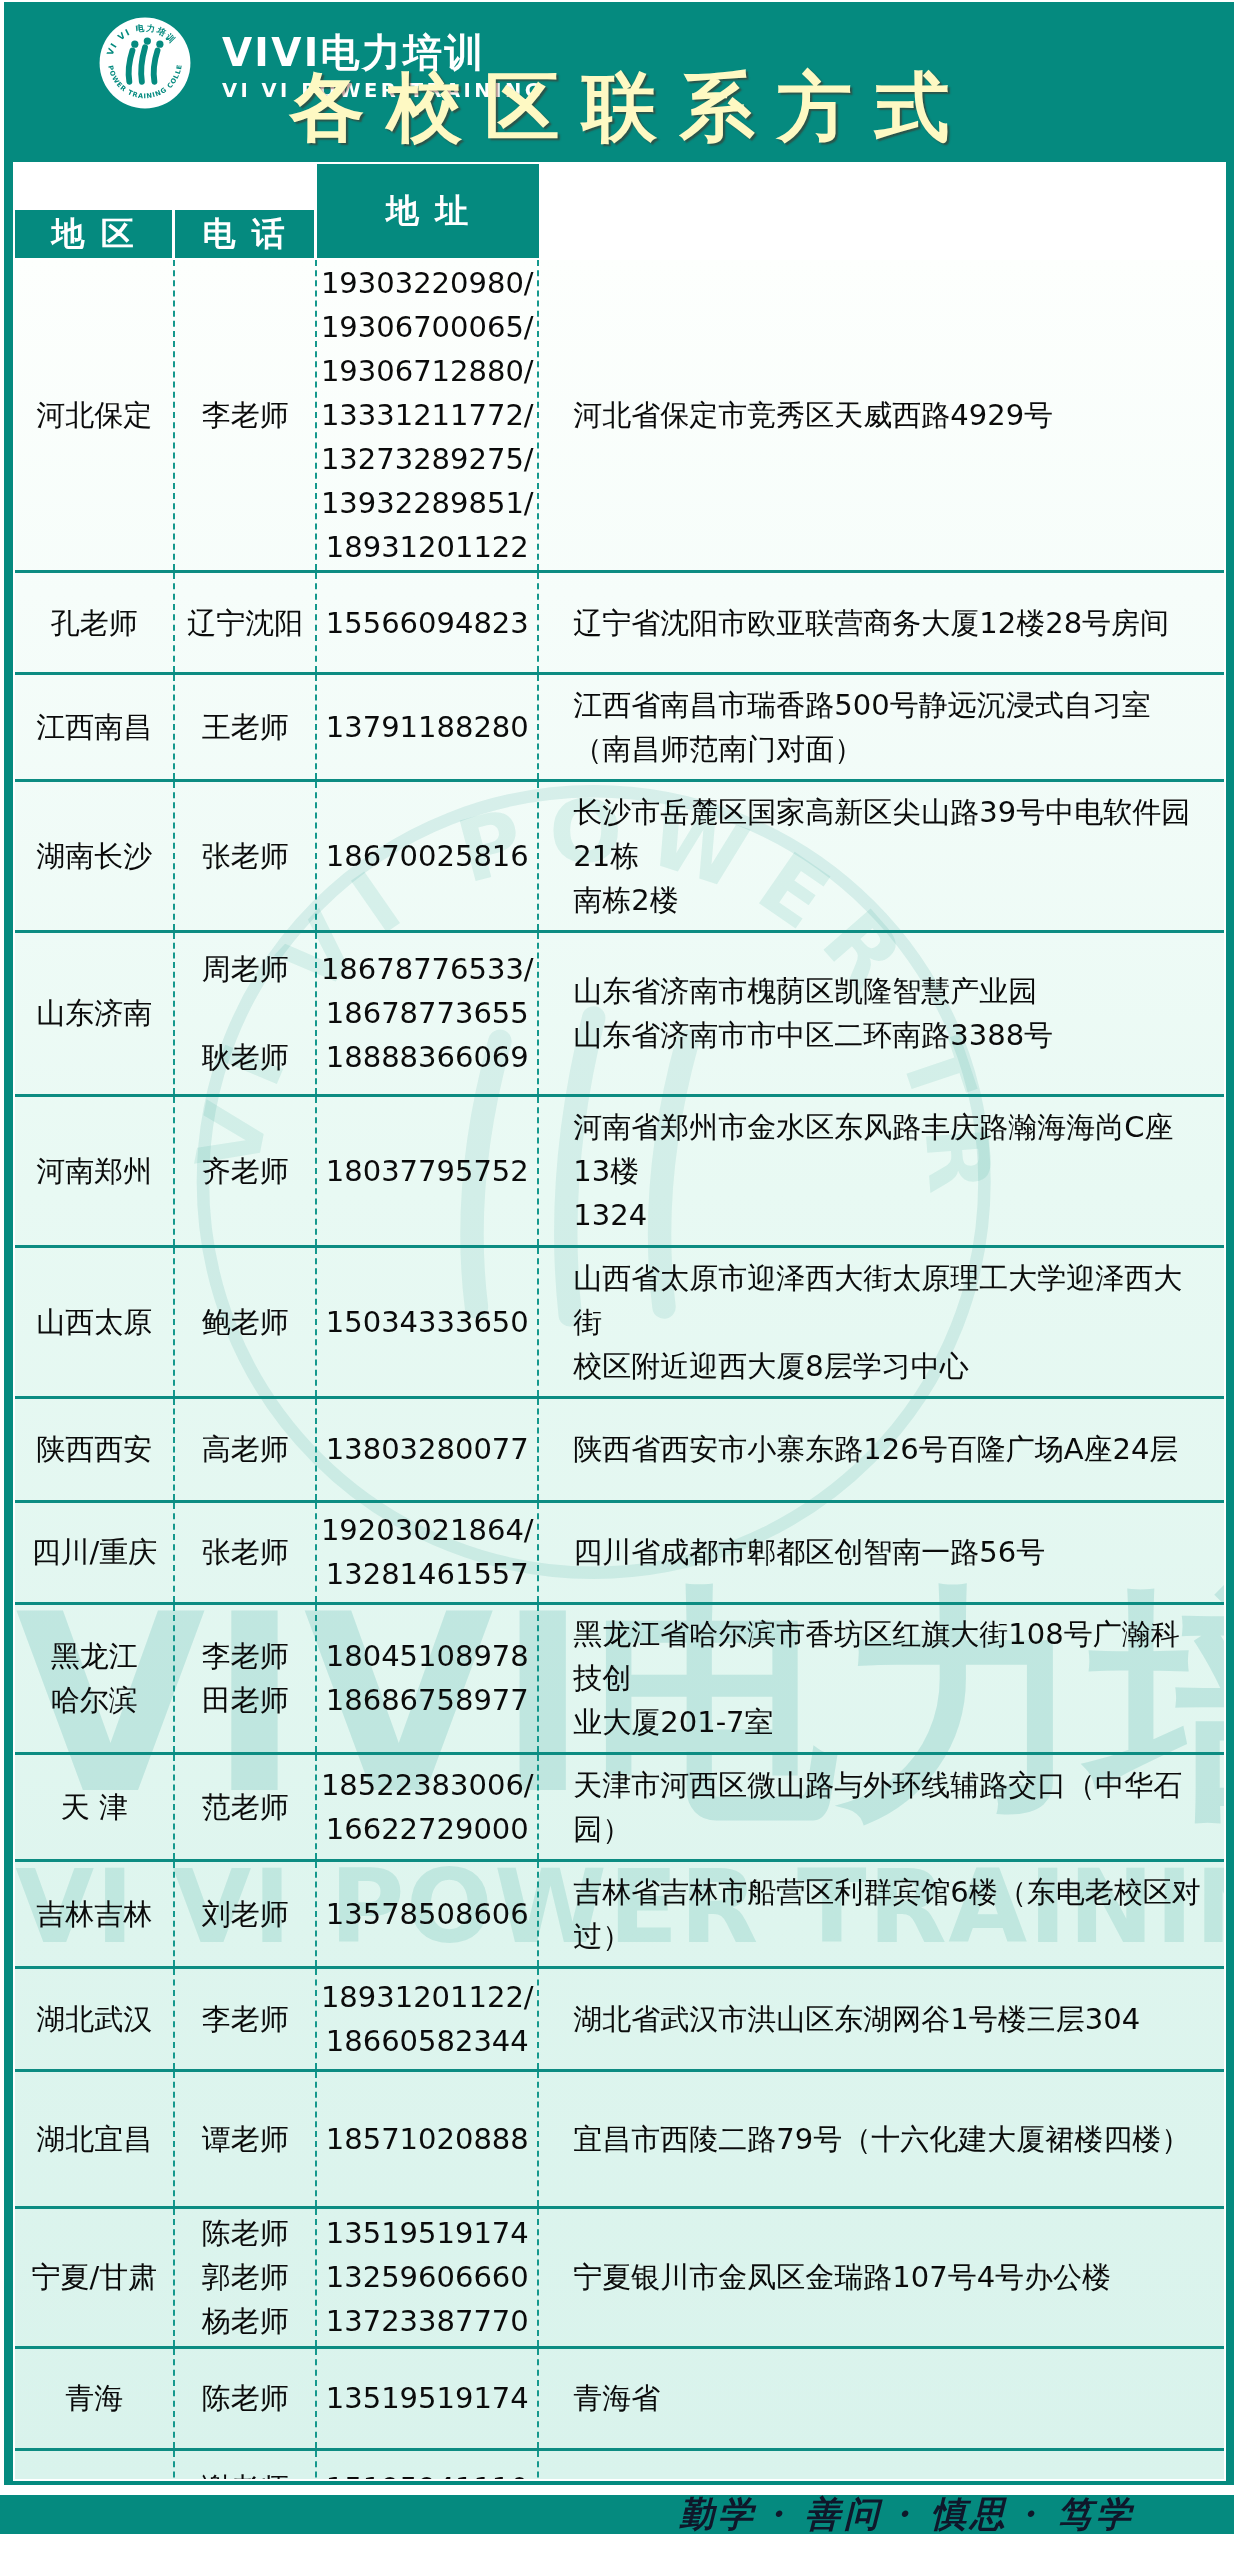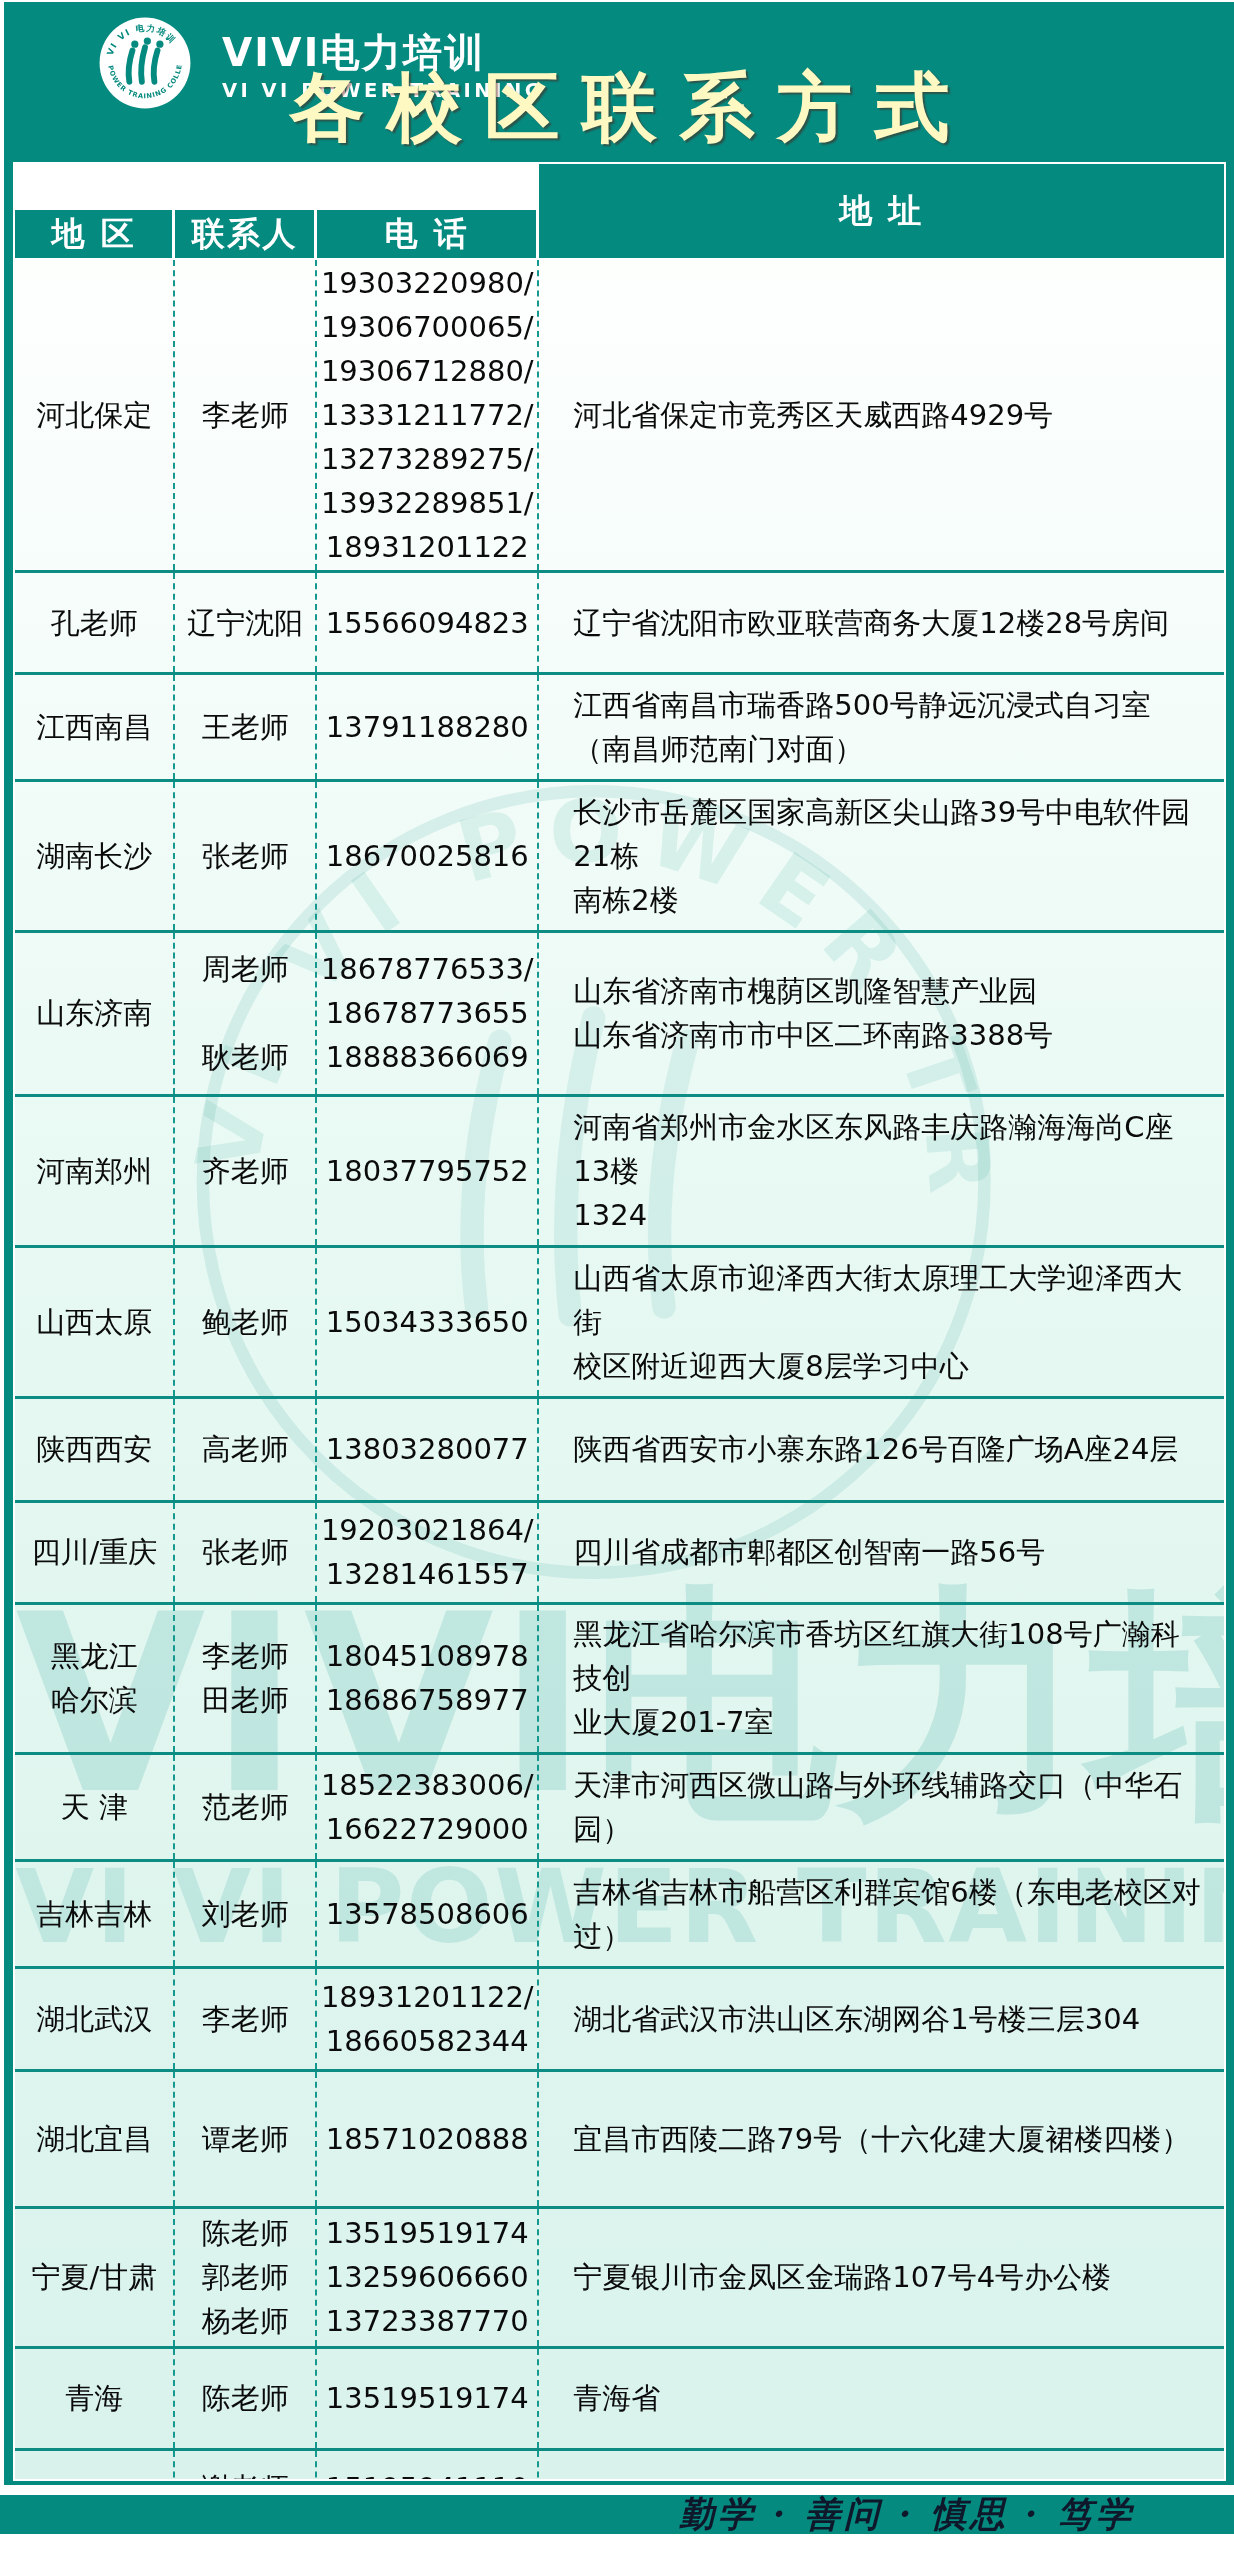--- a/index.html
+++ b/index.html
@@ -92,21 +92,20 @@
         <div class="zh">VIVI电力培训</div>
         <div class="en">VI VI POWER TRAINING</div>
       </div>
     </div>
 
     <div class="page-title">各校区联系方式</div>
 
     <div class="tbl">
       <div class="thead">
         <div class="hcell">地 区</div>
-        <div class="hcell">联系人</div>
         <div class="hcell">电 话</div>
         <div class="hcell">地 址</div>
       </div>
 
       <div class="tbody">
 
         <svg class="wm wm-emblem" width="844" height="844" viewBox="0 0 1080 1080">
           <defs>
               <path id="wmring" d="M 110,560 A 430,430 0 1 1 970,560"></path>
             </defs>

